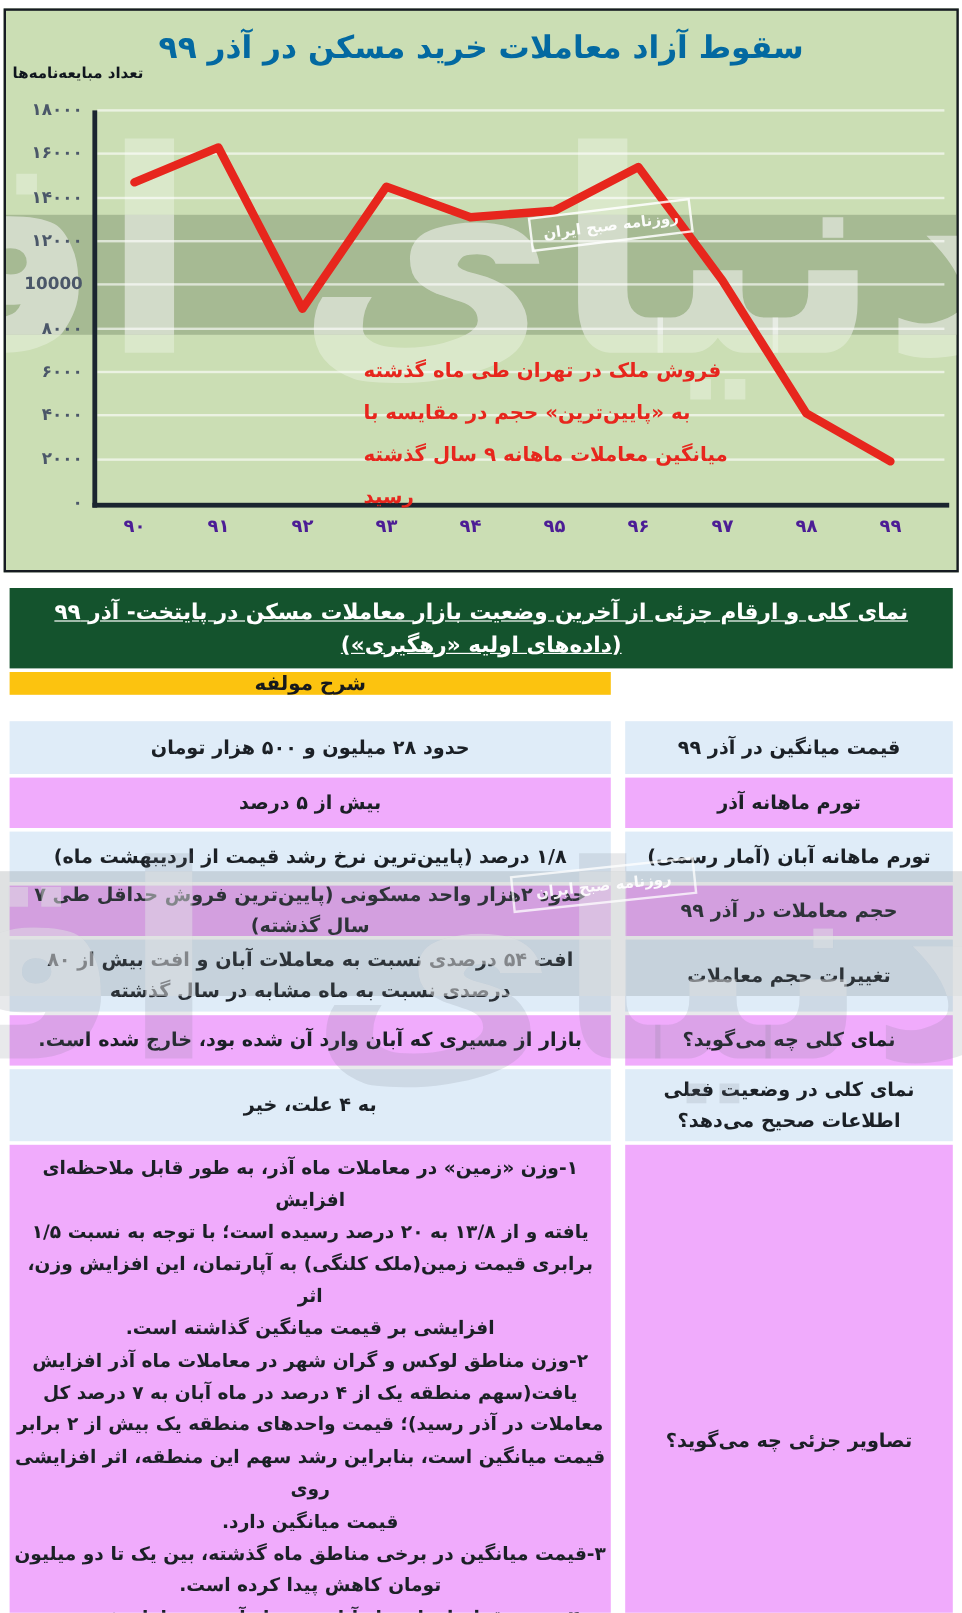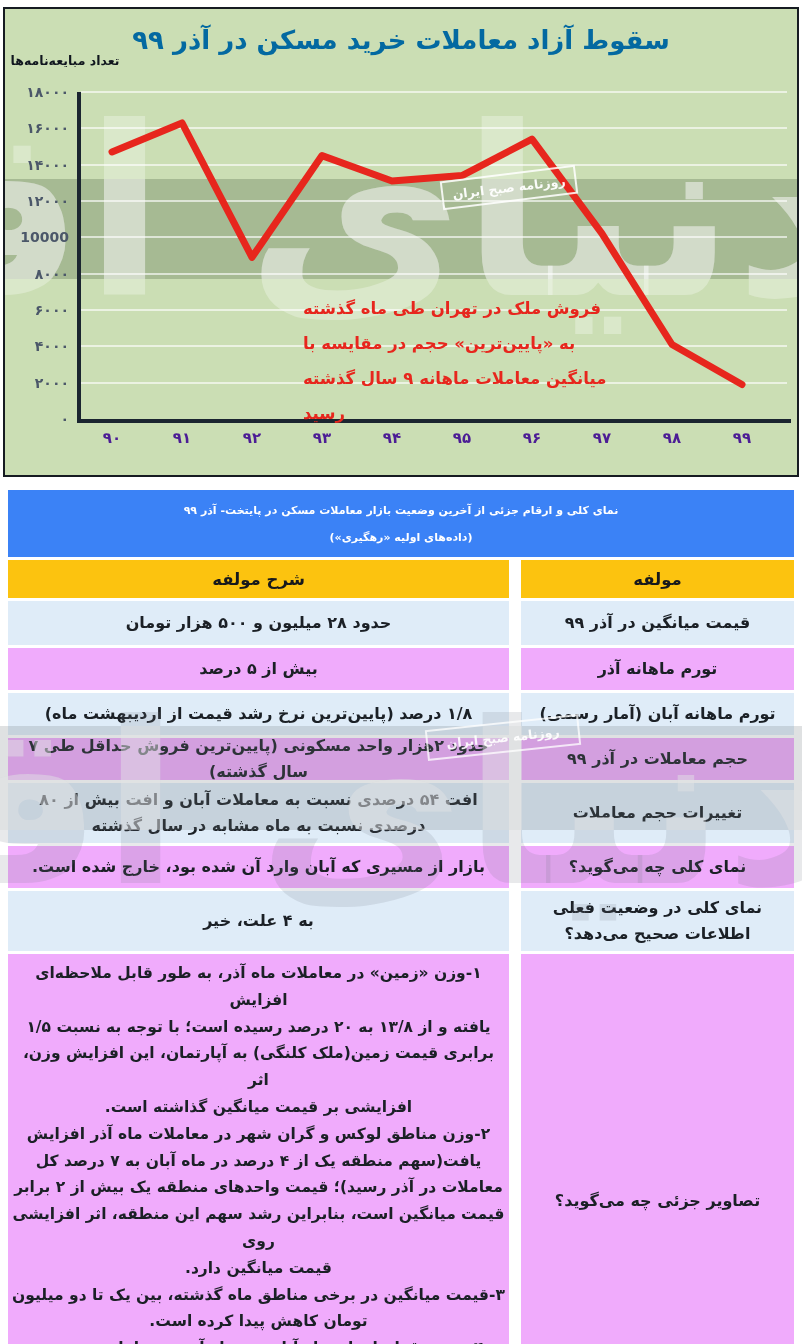--- a/index.html
+++ b/index.html
@@ -54,29 +54,29 @@
     font-size:12.5px;font-weight:bold;direction:rtl;white-space:nowrap;
     pointer-events:none;
   }
   .news-tag.chart-tag{left:436px;top:164px;width:132px;height:25px;transform:rotate(-7deg);}
   
   .info-table{
     position:absolute;left:8px;top:490px;width:786px;height:844px;
     display:flex;flex-direction:column;direction:ltr;
   }
   .t-header{
-    height:67px;background:#3b82f6;color:#ffffff;display:flex;
+    height:67px;background:#14532d;color:#ffffff;display:flex;
     align-items:center;justify-content:center;text-align:center;
-    font-size:11px;font-weight:bold;direction:rtl;white-space:pre-line;
-    line-height:27px;flex:0 0 auto;
+    font-size:18px;font-weight:bold;direction:rtl;white-space:pre-line;
+    line-height:27px;flex:0 0 auto;text-decoration:underline;
   }
   .t-colrow,.trow{display:flex;margin-top:3px;flex:0 0 auto;}
   .cell-l{width:501px;display:flex;align-items:center;justify-content:center;text-align:center;direction:rtl;}
   .cell-r{width:273px;margin-left:12px;display:flex;align-items:center;justify-content:center;text-align:center;direction:rtl;}
-  .t-colrow{height:38px;}
+  .t-colrow{height:38px;flex-direction:column;}
   .t-colrow .cell-l,.t-colrow .cell-r{background:#fcc30f;color:#17191c;font-size:16.5px;font-weight:bold;}
   .trow .cell-l,.trow .cell-r{
     background:#f0abfc;color:#1b2026;font-size:16px;font-weight:bold;
     line-height:26px;padding:2px 10px;box-sizing:border-box;
   }
   .trow:nth-of-type(odd) .cell-l,.trow:nth-of-type(odd) .cell-r{background:#dfecf8;}
   .trow.r1{height:44px}.trow.r2{height:42px}.trow.r3{height:42px}.trow.r4{height:42px}
   .trow.r5{height:60px}.trow.r6{height:42px}.trow.r7{height:60px}
   .trow.r8{flex:1 1 auto;}
   .trow.r8 .cell-l{white-space:pre-line;font-size:15.5px;line-height:26.8px;padding:6px 4px;}
@@ -157,21 +157,20 @@
 به «پایین‌ترین» حجم در مقایسه با
 میانگین معاملات ماهانه ۹ سال گذشته رسید</div>
 </div>
 
 <div class="info-table">
   <div class="t-header">نمای کلی و ارقام جزئی از آخرین وضعیت بازار معاملات مسکن در پایتخت- آذر ۹۹
 (داده‌های اولیه «رهگیری»)</div>
 
   <div class="t-colrow">
     <div class="cell-l">شرح مولفه</div>
-    <div class="cell-r">مولفه</div>
   </div>
 
   <div class="trow r1">
     <div class="cell-l">حدود ۲۸ میلیون و ۵۰۰ هزار تومان</div>
     <div class="cell-r">قیمت میانگین در آذر ۹۹</div>
   </div>
   <div class="trow r2">
     <div class="cell-l">بیش از ۵ درصد</div>
     <div class="cell-r">تورم ماهانه آذر</div>
   </div>

